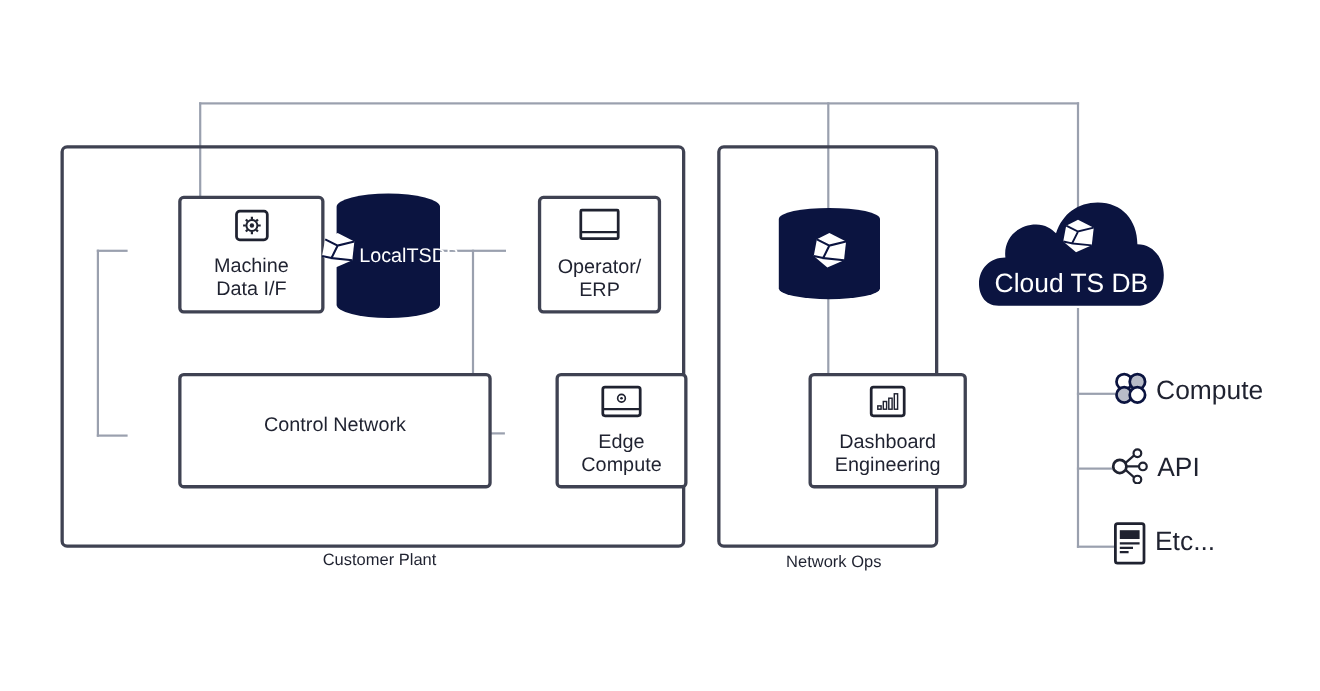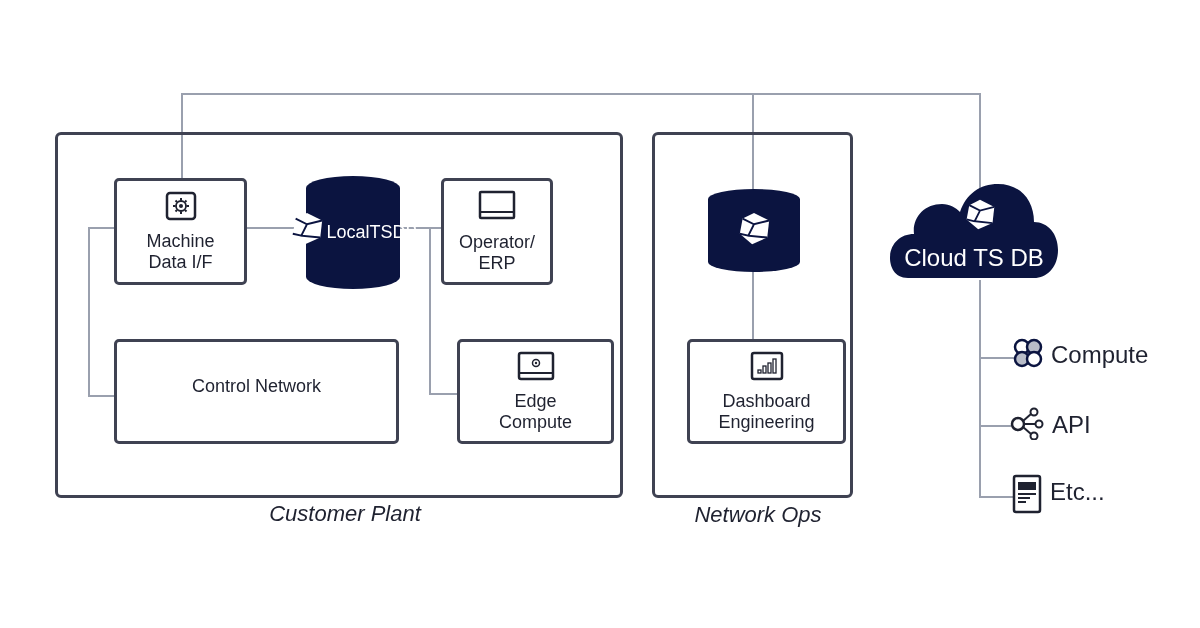--- a/index.html
+++ b/index.html
@@ -1,23 +1,23 @@
 <!DOCTYPE html>
 <html><head>
 <meta charset="utf-8">
 <style>
   html, body { margin: 0; padding: 0; background: #ffffff; }
   body { width: 1200px; height: 628px; position: relative; overflow: hidden;
          font-family: "Liberation Sans", "DejaVu Sans", sans-serif; color: #1f2230; }
   .line { position: absolute; background: #9aa0ae; }
   .frame { position: absolute; border: 3px solid #3f4252; border-radius: 6px; box-sizing: border-box; background: transparent; }
   .box { position: absolute; border: 3px solid #3f4252; border-radius: 5px; box-sizing: border-box; background: #fff;
-         display: flex; flex-direction: column; align-items: center; justify-content: center; text-align: center; }
+         display: flex; flex-direction: column; align-items: center; justify-content: center; text-align: center; margin-left: 48px; }
   .box .lbl { font-size: 18px; line-height: 21px; color: #1f2230; }
-  .group-label { position: absolute; font-style: italic; font-size: 22px; color: #1f2230; text-align: center; }
+  .group-label { position: absolute; font-size: 15px; color: #1f2230; text-align: center; }
   .db { position: absolute; background: #0b1440; color: #fff; text-align: center; display:flex; align-items:center; justify-content:center; }
   .db .lbl { font-size: 18px; line-height: 21px; color: #fff; }
   .svc { position: absolute; display: flex; align-items: center; }
   .svc .lbl { font-size: 24px; color: #1f2230; margin-left: 8px; }
 </style>
 </head>
 <body>
 
 <div class="line" style="left:181px; top:93px; width:800px; height:2px;"></div>
 <div class="line" style="left:181px; top:93px; width:2px; height:88px;"></div>
@@ -83,21 +83,21 @@
       </svg>
   </span>
   <span class="lbl">Operator/</span>
   <span class="lbl">ERP</span>
 </div>
 
 <div class="box" style="left:114px; top:339px; width:285px; height:105px; justify-content:flex-start; padding-top:34px;">
   <span class="lbl">Control Network</span>
 </div>
 
-<div class="box" style="left:457px; top:339px; width:157px; height:105px;">
+<div class="box" style="left:457px; top:339px; width:120px; height:105px;">
   <span style="display:block; margin-bottom:6px;">
     <svg width="38" height="30" viewBox="0 0 38 30">
         <rect x="2" y="2" width="34" height="26" rx="2" fill="none" stroke="#1f2230" stroke-width="2.5"></rect>
         <line x1="2" y1="22" x2="36" y2="22" stroke="#1f2230" stroke-width="2"></line>
         <circle cx="19" cy="12" r="3.5" fill="none" stroke="#1f2230" stroke-width="1.5"></circle>
         <circle cx="19" cy="12" r="1.2" fill="#1f2230"></circle>
       </svg>
   </span>
   <span class="lbl">Edge</span>
   <span class="lbl">Compute</span>
@@ -105,21 +105,21 @@
 
 <div class="db" style="left:708px; top:189px; width:92px; height:83px; border-radius: 46px / 10px;">
   <span style="display:block;">
     <svg width="38" height="36" viewBox="0 0 40 38">
         <polygon points="20,2 36,10 34,28 18,35 5,24 8,8" fill="#fff"></polygon>
         <path d="M8,8 L20,14 L36,10 M20,14 L14,26 L34,28 M14,26 L5,24" stroke="#0b1440" stroke-width="2" fill="none"></path>
       </svg>
   </span>
 </div>
 
-<div class="box" style="left:687px; top:339px; width:159px; height:105px;">
+<div class="box" style="left:687px; top:339px; width:144px; height:105px;">
   <span style="display:block; margin-bottom:6px;">
     <svg width="34" height="30" viewBox="0 0 34 30">
         <rect x="2" y="2" width="30" height="26" rx="2" fill="none" stroke="#1f2230" stroke-width="2.5"></rect>
         <rect x="8" y="19" width="3" height="3" fill="none" stroke="#1f2230" stroke-width="1.3"></rect>
         <rect x="13" y="15" width="3" height="7" fill="none" stroke="#1f2230" stroke-width="1.3"></rect>
         <rect x="18" y="12" width="3" height="10" fill="none" stroke="#1f2230" stroke-width="1.3"></rect>
         <rect x="23" y="8" width="3" height="14" fill="none" stroke="#1f2230" stroke-width="1.3"></rect>
       </svg>
   </span>
   <span class="lbl">Dashboard</span>

